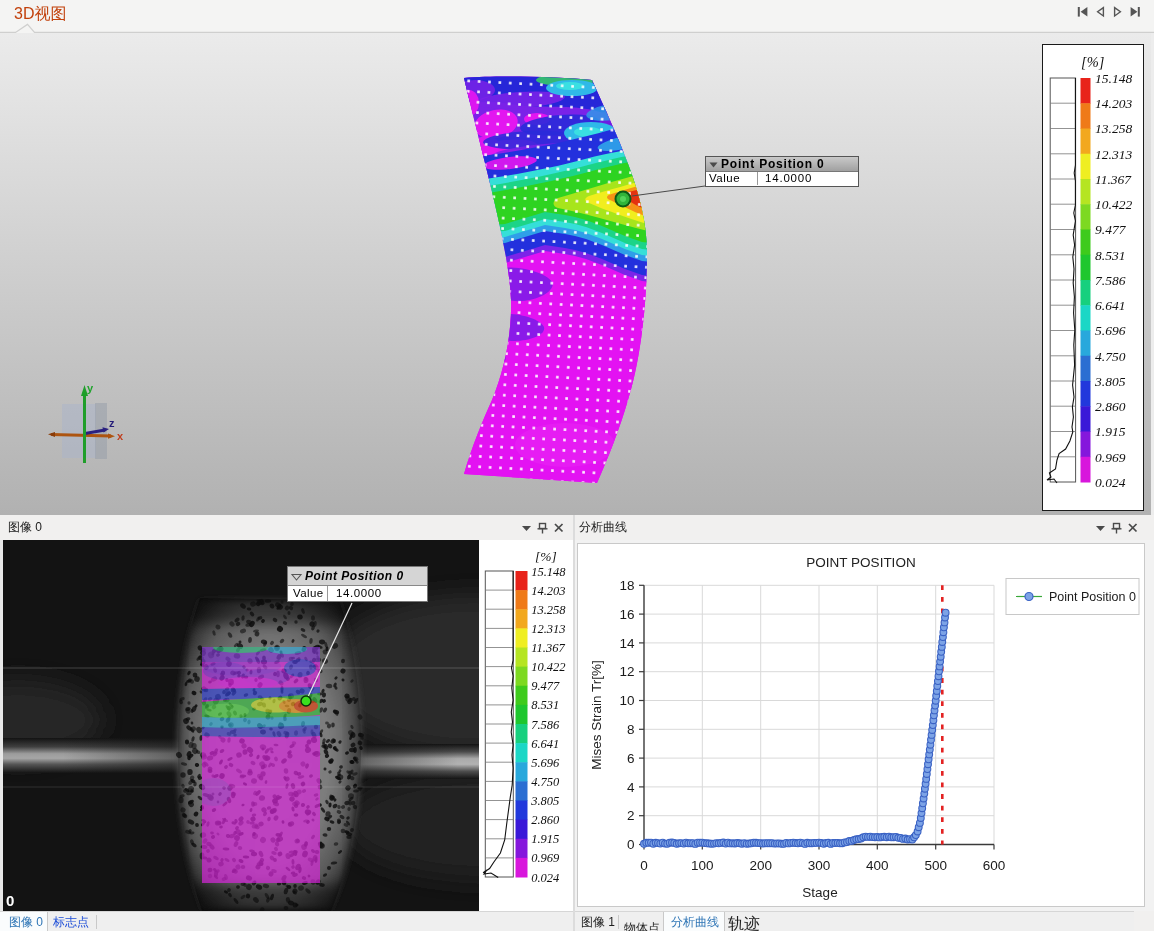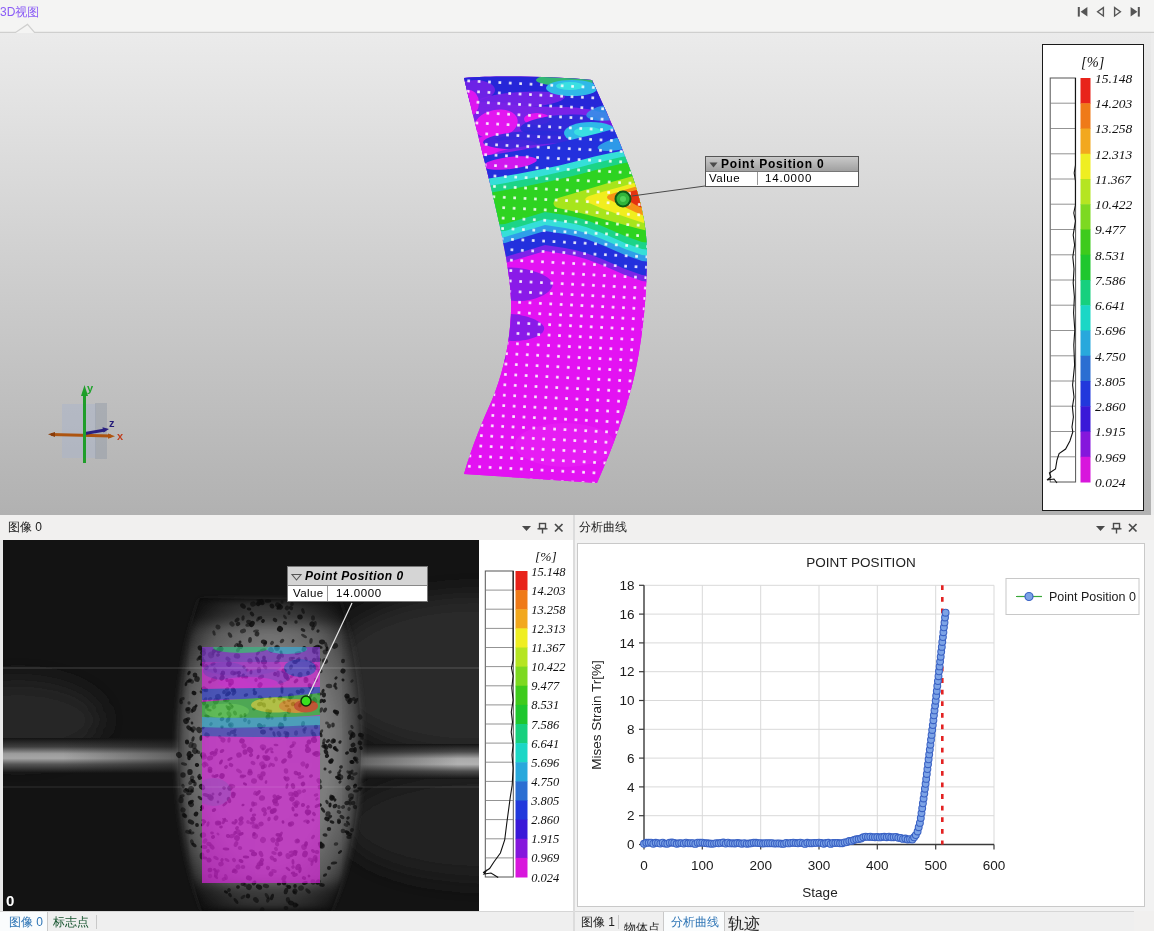--- a/index.html
+++ b/index.html
@@ -1,19 +1,19 @@
 <!DOCTYPE html>
 <html><head><meta charset="utf-8"><style>
 *{margin:0;padding:0;box-sizing:border-box}
 body{width:1154px;height:931px;position:relative;font-family:"Liberation Sans",sans-serif;overflow:hidden;background:#f0f0f0}
 .abs{position:absolute}
 </style></head><body>
 
 <div class="abs" style="left:0;top:0;width:1154px;height:33px;background:#f4f4f3">
-  <span style="position:absolute;left:0;top:4px;font-size:12px;color:#8b5cf6">3D视图</span>
+  <span style="position:absolute;left:14px;top:4px;font-size:16px;color:#c2410c">3D视图</span>
   <svg width="1154" height="33" style="position:absolute;left:0;top:0">
     <path d="M0,32.4 L15.5,32.4 L27.5,24.4 L34.5,32.4 L1154,32.4" fill="none" stroke="#cfcfce" stroke-width="1.2"></path>
   </svg>
   <svg width="80" height="18" style="position:absolute;left:1072px;top:4px">
       <rect x="5.8" y="3" width="2" height="9.6" fill="#555"></rect>
       <path d="M15.4,3 L8.6,7.8 L15.4,12.6 Z" fill="#555"></path>
       <path d="M31.4,3.6 L25.6,7.8 L31.4,12 Z" fill="none" stroke="#555" stroke-width="1.4"></path>
       <path d="M42.6,3.6 L48.4,7.8 L42.6,12 Z" fill="none" stroke="#555" stroke-width="1.4"></path>
       <path d="M58.6,3 L65.4,7.8 L58.6,12.6 Z" fill="#555"></path>
       <rect x="65.8" y="3" width="2" height="9.6" fill="#555"></rect>
@@ -1077,21 +1077,21 @@
       <text x="52.2" y="284.1" font-family="Liberation Serif,serif" font-style="italic" font-size="12.5" fill="#111">2.860</text>
       <text x="52.2" y="303.2" font-family="Liberation Serif,serif" font-style="italic" font-size="12.5" fill="#111">1.915</text>
       <text x="52.2" y="322.4" font-family="Liberation Serif,serif" font-style="italic" font-size="12.5" fill="#111">0.969</text>
       <text x="52.2" y="341.5" font-family="Liberation Serif,serif" font-style="italic" font-size="12.5" fill="#111">0.024</text>
     </svg>
 </div>
 
 <div class="abs" style="left:0;top:911px;width:573px;height:20px;background:#efefef;border-top:1px solid #d6d6d6">
   <div style="position:absolute;left:0;top:0;width:48px;height:20px;background:#fafcfd;border-right:1px solid #c9c9c9"></div>
   <span style="position:absolute;left:9px;top:2px;font-size:12px;color:#2d74b5">图像 0</span>
-  <span style="position:absolute;left:53px;top:2px;font-size:12px;color:#14532d">标志点</span>
+  <span style="position:absolute;left:53px;top:2px;font-size:12px;color:#1d4ed8">标志点</span>
   <div style="position:absolute;left:96px;top:3px;width:1px;height:14px;background:#c9c9c9"></div>
 </div>
 
 <div class="abs" style="left:573px;top:515px;width:2px;height:416px;background:#dcdcdc"></div>
 
 <div class="abs" style="left:575px;top:515px;width:579px;height:416px;background:#f1f0ef">
   <span style="position:absolute;left:4px;top:4px;font-size:12px;color:#1a1a1a">分析曲线</span>
 </div>
 <svg width="50" height="16" style="position:absolute;left:1092px;top:520px">
     <path d="M4,6 L13,6 L8.5,11 Z" fill="#4a4a4a"></path>

